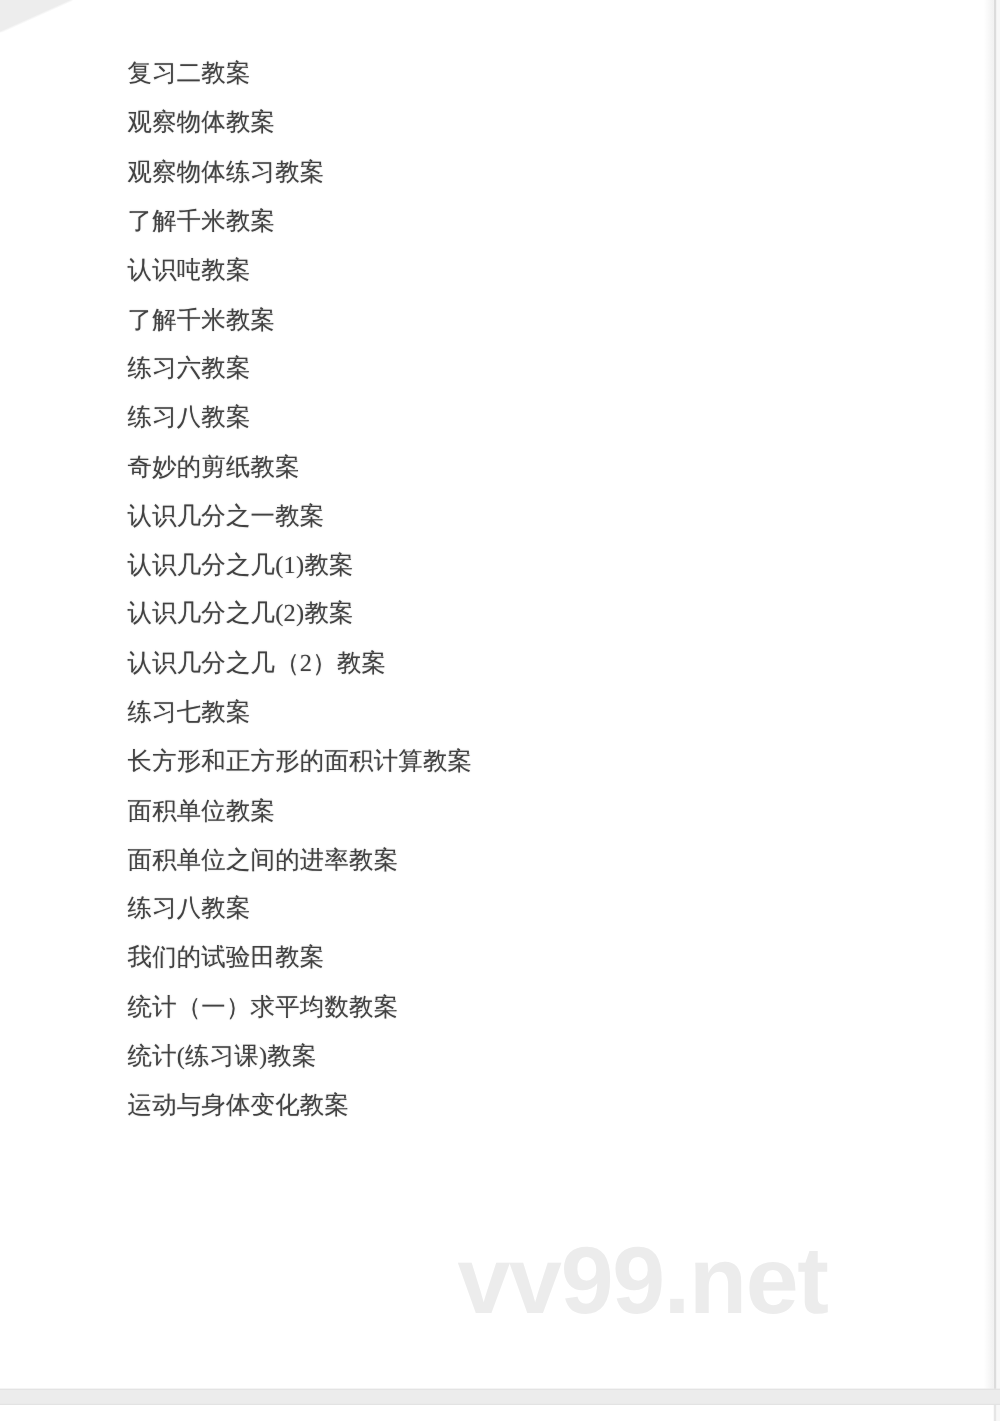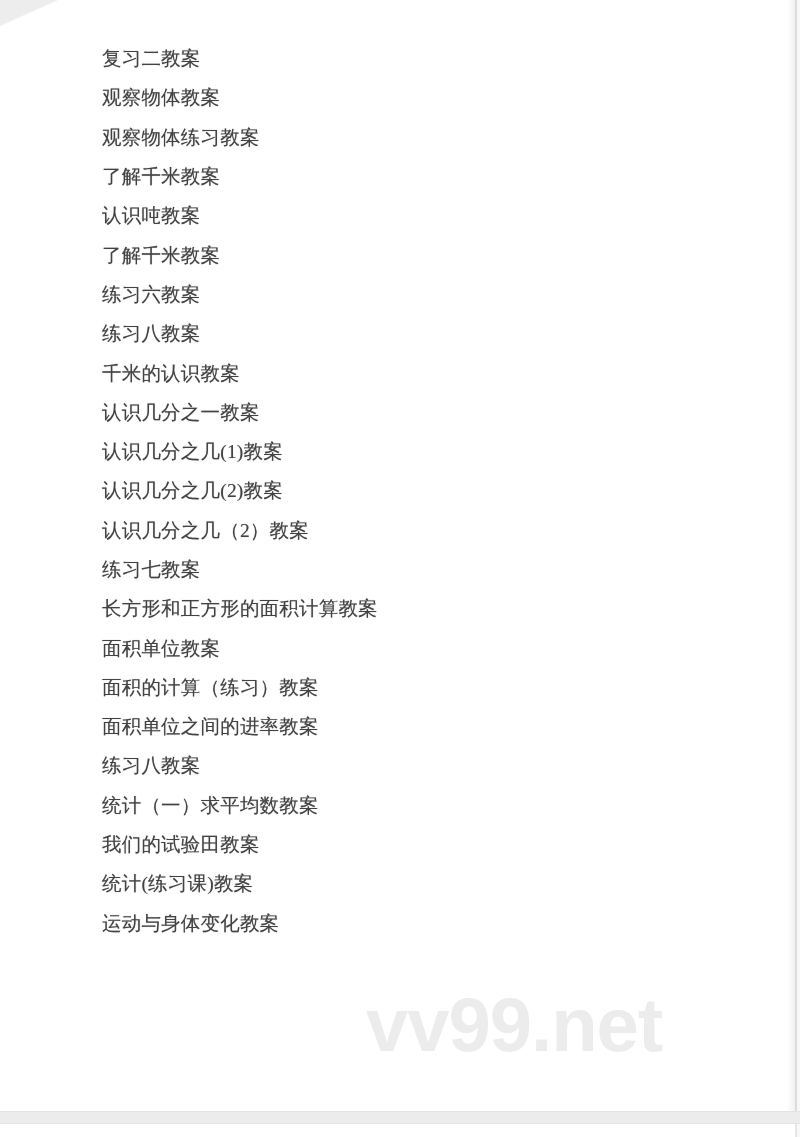--- a/index.html
+++ b/index.html
@@ -108,33 +108,32 @@
 
     <ul class="doc-list">
       <li class="doc-item">复习二教案</li>
       <li class="doc-item">观察物体教案</li>
       <li class="doc-item">观察物体练习教案</li>
       <li class="doc-item">了解千米教案</li>
       <li class="doc-item">认识吨教案</li>
       <li class="doc-item">了解千米教案</li>
       <li class="doc-item">练习六教案</li>
       <li class="doc-item">练习八教案</li>
-      <li class="doc-item">千米的认识教案</li>
+      <li class="doc-item">奇妙的剪纸教案</li>
       <li class="doc-item">认识几分之一教案</li>
       <li class="doc-item">认识几分之几(1)教案</li>
       <li class="doc-item">认识几分之几(2)教案</li>
       <li class="doc-item">认识几分之几（2）教案</li>
       <li class="doc-item">练习七教案</li>
       <li class="doc-item">长方形和正方形的面积计算教案</li>
       <li class="doc-item">面积单位教案</li>
-      <li class="doc-item">面积的计算（练习）教案</li>
       <li class="doc-item">面积单位之间的进率教案</li>
       <li class="doc-item">练习八教案</li>
+      <li class="doc-item">我们的试验田教案</li>
       <li class="doc-item">统计（一）求平均数教案</li>
-      <li class="doc-item">我们的试验田教案</li>
       <li class="doc-item">统计(练习课)教案</li>
       <li class="doc-item">运动与身体变化教案</li>
     </ul>
 
     <div class="watermark">vv99.net</div>
   </div>
 
   <div class="page-gap"></div>
   <div class="page-next"></div>
 

